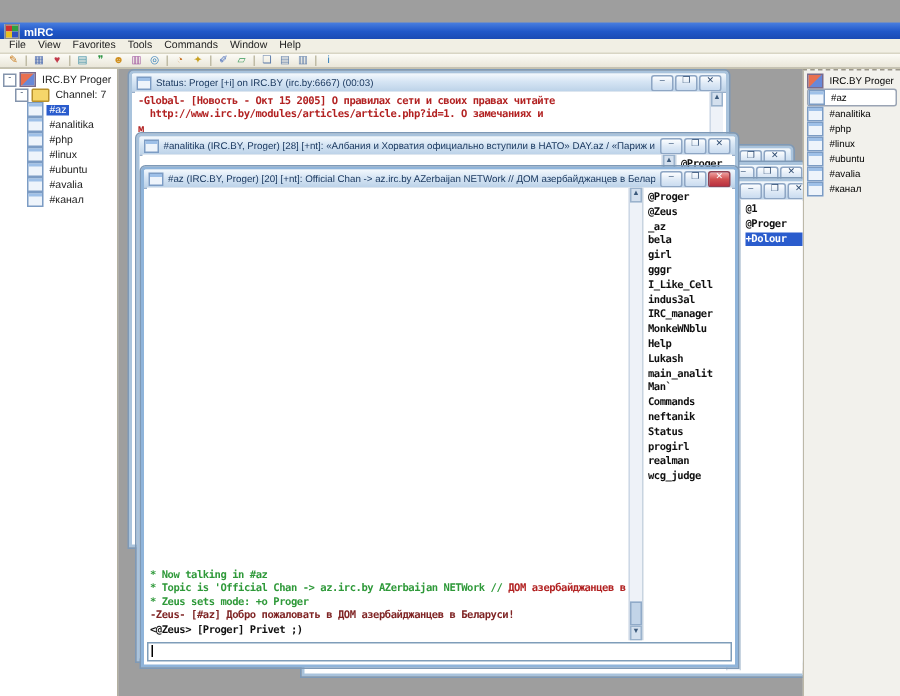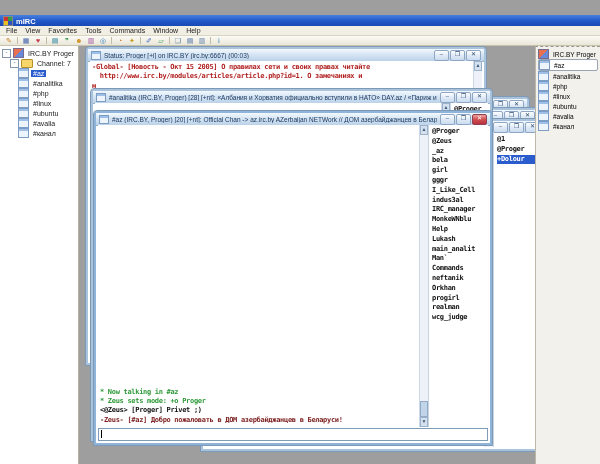--- a/index.html
+++ b/index.html
@@ -307,23 +307,24 @@
             <span class="wb">–</span>
             <span class="wb">❐</span>
             <span class="wb red">✕</span>
           </span>
         </div>
         <div class="chanbody">
           <div class="chanrow">
             <div class="chantext">
               <div class="msgs chatfont" id="az-lines">
                   <div class="chatline"><span class="c-green">* Now talking in #az</span></div>
+                  <div class="chatline"><span class="c-green">* Topic is 'Official Chan -&gt; az.irc.by AZerbaijan NETWork // </span><span class="c-red">ДОМ азербайджанцев в</span></div>
                   <div class="chatline"><span class="c-green">* Zeus sets mode: +o Proger</span></div>
+                  <div class="chatline"><span class="c-maroon">-Zeus- [#az] Добро пожаловать в ДОМ азербайджанцев в Беларуси!</span></div>
                   <div class="chatline"><span class="c-black">&lt;@Zeus&gt; [Proger] Privet ;)</span></div>
-                  <div class="chatline"><span class="c-maroon">-Zeus- [#az] Добро пожаловать в ДОМ азербайджанцев в Беларуси!</span></div>
                 </div>
             </div>
             <div class="vscroll">
               <span class="sar">▲</span>
               <span class="sthumb"></span>
               <span class="sar">▼</span>
             </div>
             <div class="nicklist chatfont" id="az-nicks">
                 <div class="nick">@Proger</div>
                 <div class="nick">@Zeus</div>
@@ -334,21 +335,21 @@
                 <div class="nick">I_Like_Cell</div>
                 <div class="nick">indus3al</div>
                 <div class="nick">IRC_manager</div>
                 <div class="nick">MonkeWNblu</div>
                 <div class="nick">Help</div>
                 <div class="nick">Lukash</div>
                 <div class="nick">main_analit</div>
                 <div class="nick">Man`</div>
                 <div class="nick">Commands</div>
                 <div class="nick">neftanik</div>
-                <div class="nick">Orkhan</div>
+                <div class="nick">Status</div>
                 <div class="nick">progirl</div>
                 <div class="nick">realman</div>
                 <div class="nick">wcg_judge</div>
               </div>
           </div>
           <div class="az-input">
             <span class="caret"></span>
           </div>
         </div>
       </div>

